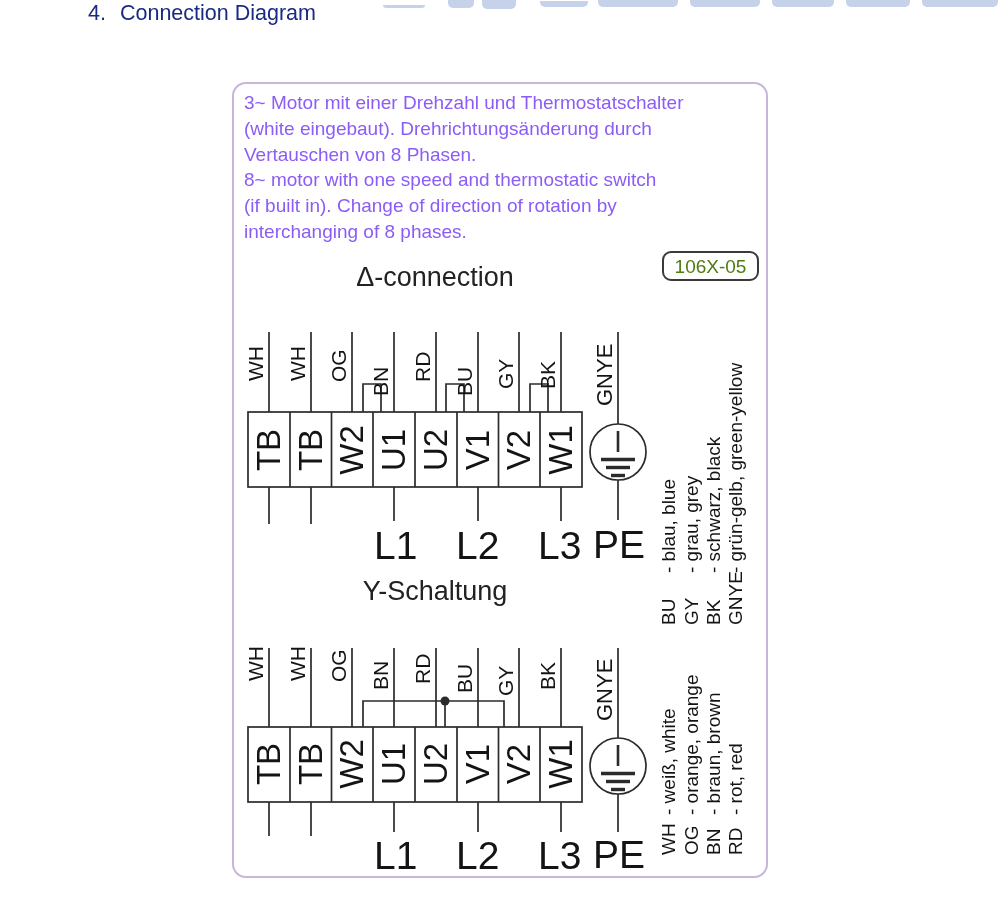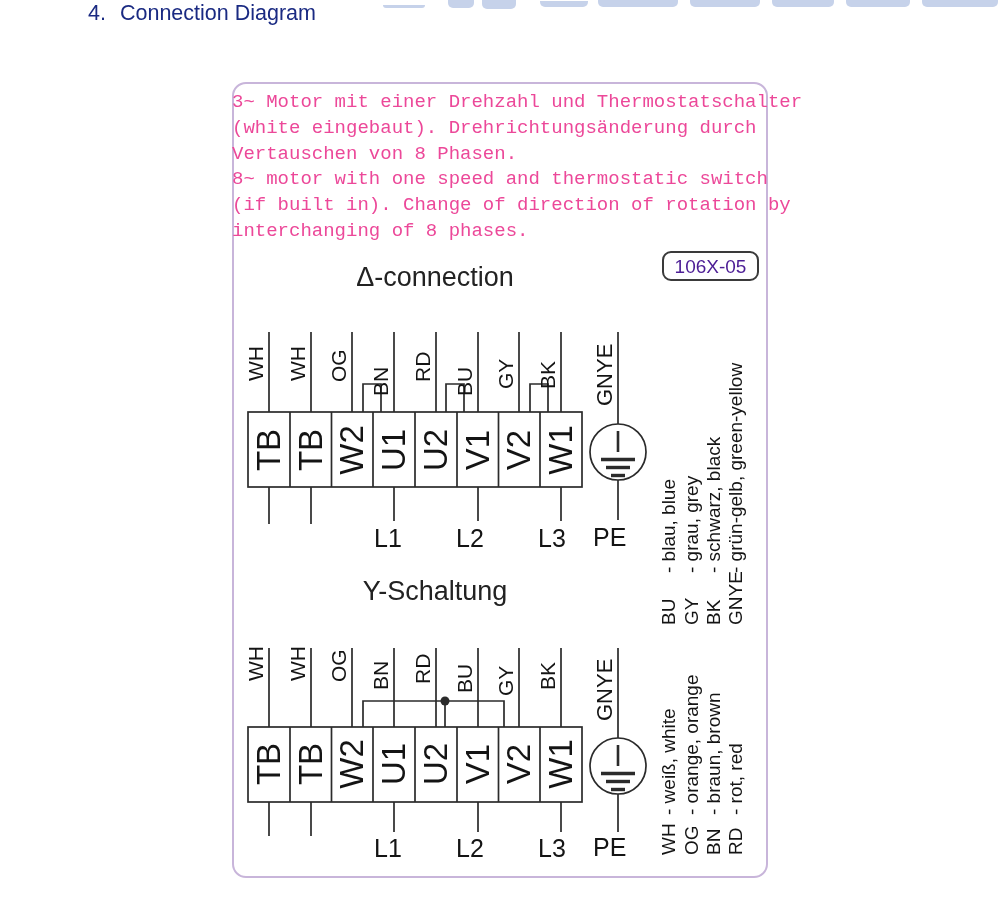--- a/index.html
+++ b/index.html
@@ -9,38 +9,38 @@
   }
   
   .wm{position:absolute;background:#c6d2ea;border-radius:0 0 5px 5px;}
   
   .heading{position:absolute;left:88px;top:1px;font-size:21.5px;color:#1a2a82;white-space:nowrap;}
   .heading .num{display:inline-block;}
   .heading .txt{display:inline-block;margin-left:14px;}
   
   .panel{position:absolute;left:232px;top:82px;width:536px;height:796px;
     border:2px solid #c8b5da;border-radius:14px;background:#ffffff;box-sizing:border-box;}
-  .infotext{position:absolute;left:232px;top:90px;font-size:19px;line-height:25.8px;color:#ec4899;font-family:Liberation Mono, monospace;}
+  .infotext{position:absolute;left:244px;top:90px;font-size:19px;line-height:25.8px;color:#8b5cf6;}
   .infotext div{white-space:nowrap;}
   
   .badge{position:absolute;left:662px;top:251px;width:97px;height:30px;border:2px solid #3a3a3a;
-    border-radius:9px;font-size:19px;text-align:center;line-height:28px;box-sizing:border-box;color:#4c1d95;}
+    border-radius:9px;font-size:19px;text-align:center;line-height:28px;box-sizing:border-box;color:#4d7c0f;}
   
   .dtitle{position:absolute;left:320px;width:230px;text-align:center;font-size:27px;line-height:34px;color:#222;}
   
   .vrot{position:absolute;white-space:nowrap;transform:rotate(-90deg);transform-origin:0 0;color:#141414;}
   .vwire{font-size:21px;line-height:22px;width:70px;text-align:left;}
   .vterm{font-size:33px;line-height:36px;width:72px;text-align:center;}
   .vgnye{font-size:22px;line-height:24px;width:80px;text-align:left;}
   .legend{font-size:19px;line-height:22px;}
   .legend .abbr{display:inline-block;}
   .legend.lg-top .abbr{width:52px;}
   .legend.lg-bot .abbr{width:40px;}
   
-  .phase{position:absolute;font-size:25px;color:#141414;white-space:nowrap;}
+  .phase{position:absolute;font-size:39px;color:#141414;white-space:nowrap;}
   svg{position:absolute;left:0;top:0;}
 </style>
 </head>
 <body>
 
 <div id="page">
 
   <div class="wm" style="left:383px;top:5px;width:42px;height:3px;"></div>
   <div class="wm" style="left:448px;top:0;width:26px;height:8px;"></div>
   <div class="wm" style="left:482px;top:0;width:34px;height:9px;"></div>

